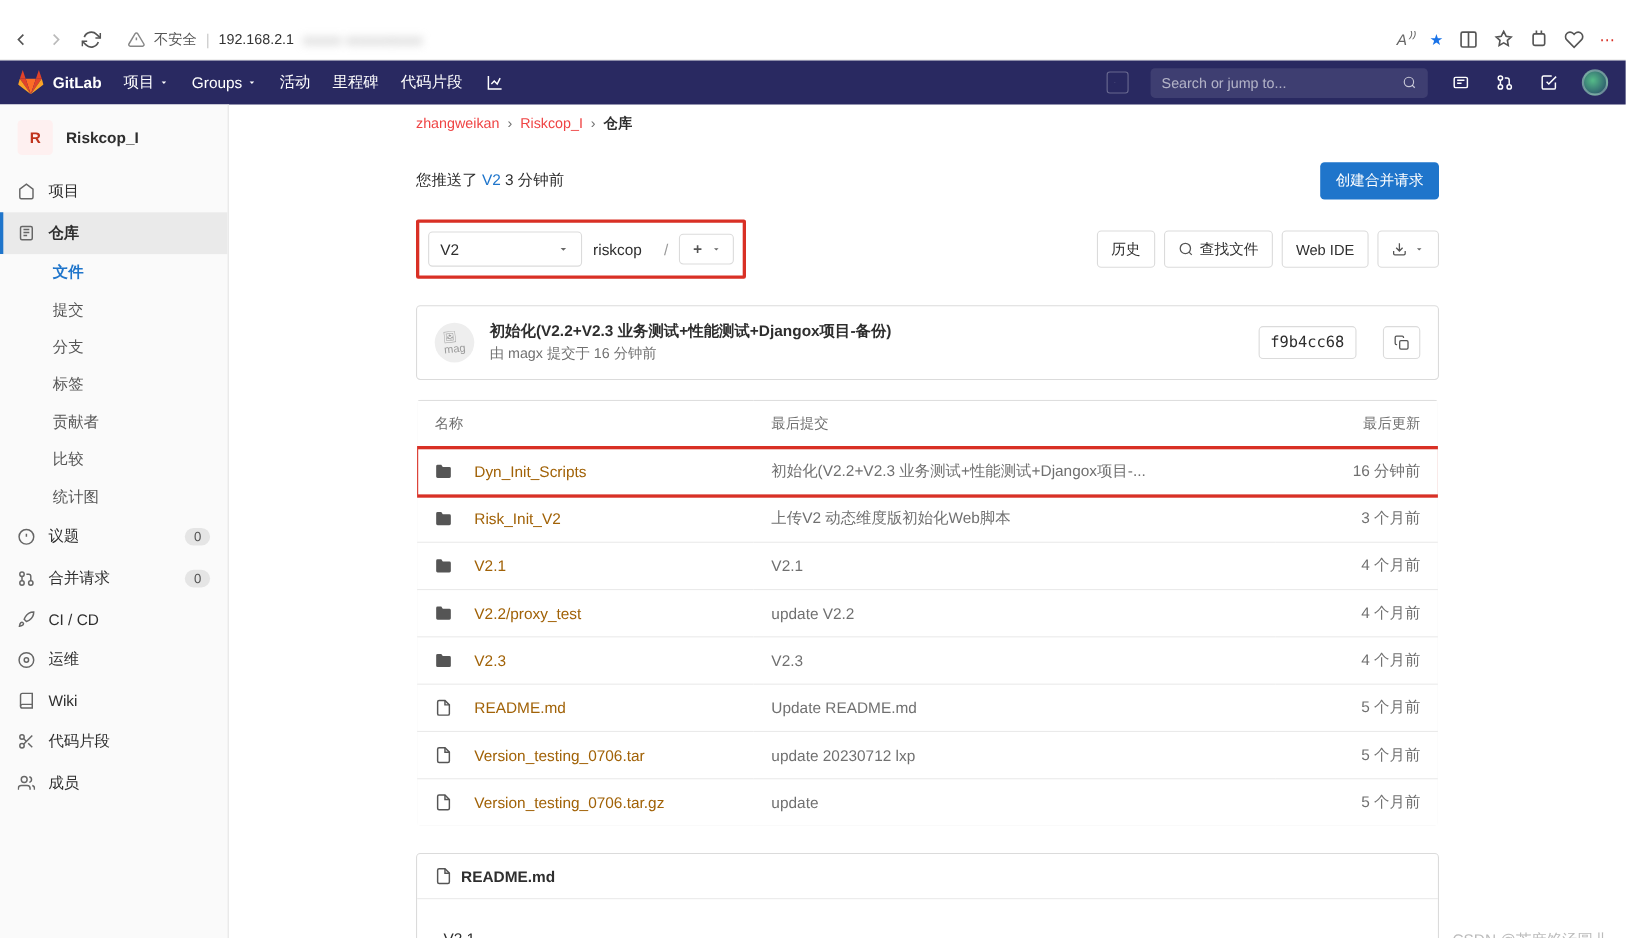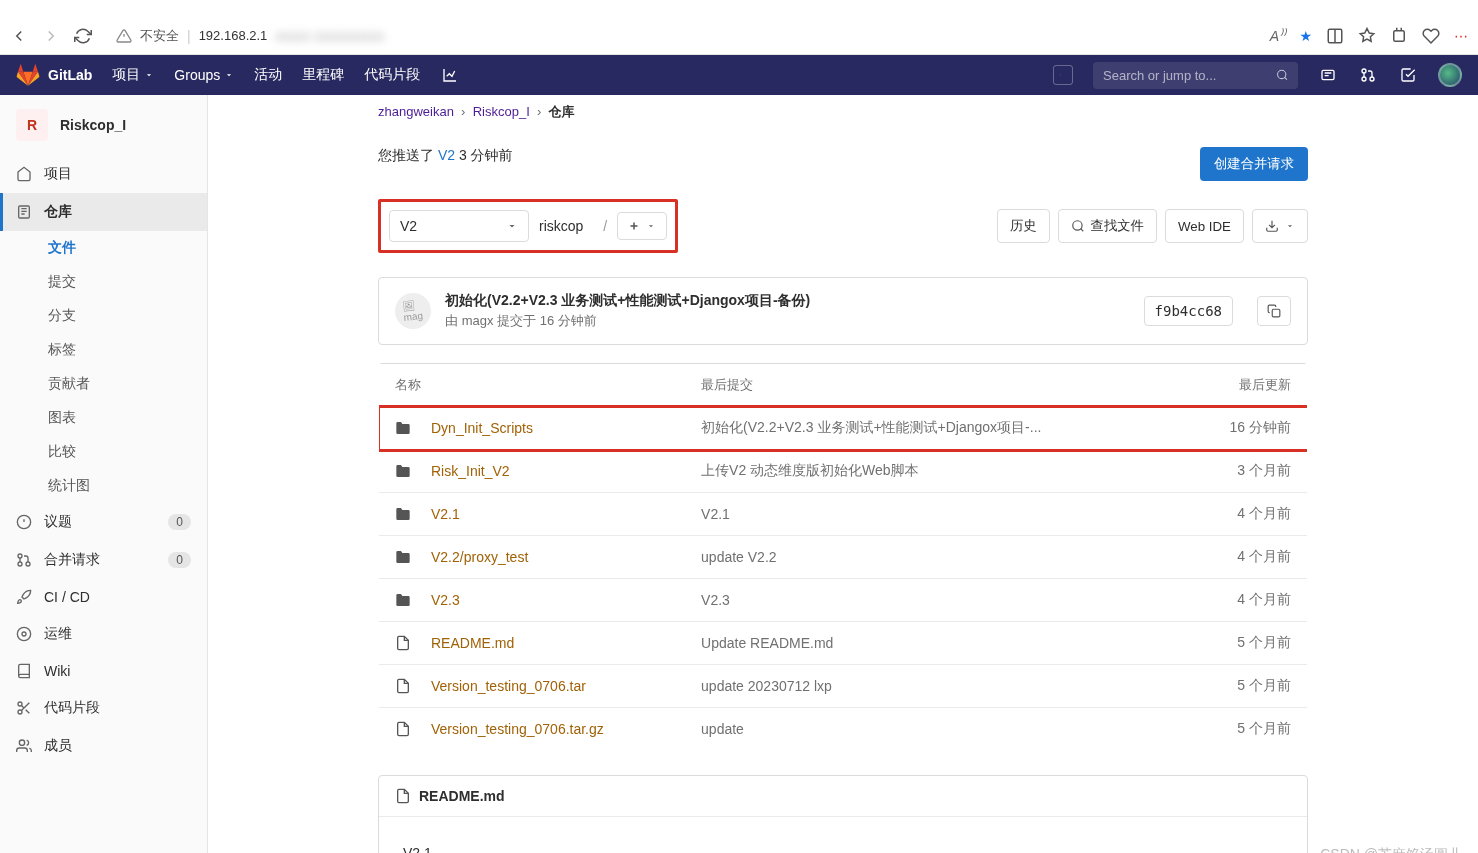--- a/index.html
+++ b/index.html
@@ -9,41 +9,41 @@
 .url-box { flex: 1; display: flex; align-items: center; gap: 8px; padding: 0 10px; color: #666; }
 .url-box .insecure { color: #555; font-size: 13px; }
 .url-box .addr { color: #333; font-size: 13px; }
 .browser-right { display: flex; align-items: center; gap: 14px; color: #555; }
 .browser-right .star { color: #1a73e8; }
 .top-nav { height: 40px; background: #292961; color: #fff; display: flex; align-items: center; padding: 0 16px; gap: 20px; }
 .logo-wrap { display: flex; align-items: center; gap: 8px; font-weight: 600; }
 .gitlab-logo { width: 24px; height: 24px; }
 .nav-item { display: flex; align-items: center; gap: 4px; cursor: pointer; font-size: 14px; }
 .nav-spacer { flex: 1; }
-.search-box { background: rgba(255,255,255,0.1); border-radius: 4px; padding: 6px 10px; display: flex; align-items: center; gap: 8px; width: 205px; }
+.search-box { background: rgba(255,255,255,0.1); border-radius: 4px; padding: 6px 10px; display: flex; align-items: center; gap: 8px; width: 252px; }
 .search-box input { background: transparent; border: none; outline: none; color: #fff; font-size: 13px; width: 100%; }
 .search-box input::placeholder { color: rgba(255,255,255,0.6); }
 .nav-ico2 { width: 20px; height: 20px; display: flex; align-items: center; justify-content: center; cursor: pointer; color: #fff; }
 .avatar { width: 24px; height: 24px; border-radius: 50%; background: radial-gradient(circle at 40% 40%, #5b8 0%, #246 100%); border: 2px solid rgba(255,255,255,0.3); }
 .shell { display: flex; height: calc(853px - 78px); }
 .sidebar { width: 208px; background: #fafafa; border-right: 1px solid #e5e5e5; overflow-y: auto; }
 .project-head { display: flex; align-items: center; gap: 12px; padding: 14px 16px; }
 .proj-avatar { width: 32px; height: 32px; border-radius: 4px; background: #fef0f0; color: #c0341d; display: flex; align-items: center; justify-content: center; font-weight: 600; }
 .side-item { display: flex; align-items: center; justify-content: space-between; padding: 10px 16px; color: #2e2e2e; cursor: pointer; }
 .side-item .lbl { display: flex; align-items: center; gap: 12px; }
 .side-item.active { background: #eaeaea; font-weight: 600; box-shadow: inset 3px 0 0 #1f75cb; }
 .side-sub { padding: 8px 16px 8px 48px; color: #555; cursor: pointer; }
 .side-sub.active { color: #1f75cb; font-weight: 600; }
 .badge-c { background: #e5e5e5; color: #555; border-radius: 10px; padding: 1px 8px; font-size: 12px; }
 .side-ico { width: 16px; height: 16px; color: #666; }
 .content { flex: 1; overflow-y: auto; padding: 0 0 40px; position: relative; }
 .bc { padding: 8px 0; font-size: 13px; color: #707070; margin: 0 auto; width: 930px; }
-.bc a { color: #4c1d95; text-decoration: none; }
+.bc a { color: #ef4444; text-decoration: none; }
 .area { width: 930px; margin: 0 auto; }
-.push-bar { display: flex; justify-content: space-between; align-items: flex-start; padding: 18px 0; }
+.push-bar { display: flex; justify-content: space-between; align-items: center; padding: 18px 0; }
 .push-bar .link { color: #1f75cb; }
 .btn-primary { background: #1f75cb; color: #fff; border: none; border-radius: 4px; padding: 8px 14px; cursor: pointer; }
 .btn-outline { background: #fff; border: 1px solid #dbdbdb; border-radius: 4px; padding: 7px 12px; cursor: pointer; display: inline-flex; align-items: center; gap: 6px; color: #2e2e2e; }
 .btns-row { display: flex; justify-content: space-between; align-items: center; }
 .branch-box { display: inline-flex; align-items: center; border: 3px solid #d93025; padding: 8px; border-radius: 2px; }
 .dropdown { border: 1px solid #dbdbdb; border-radius: 4px; padding: 7px 10px; display: inline-flex; align-items: center; gap: 40px; min-width: 140px; justify-content: space-between; }
 .crumb { padding: 0 10px; color: #2e2e2e; }
 .add-btn { border: 1px solid #dbdbdb; border-radius: 4px; padding: 7px 10px; display: inline-flex; align-items: center; gap: 6px; }
 .right-btns { display: flex; gap: 8px; }
 .commit-box { border: 1px solid #dbdbdb; border-radius: 4px; margin-top: 24px; padding: 14px 16px; display: flex; align-items: center; justify-content: space-between; }
@@ -219,21 +219,20 @@
               <path d="M8 7h8M8 11h8M8 15h5"></path>
             </svg>
             <span>仓库</span>
           </div>
         </div>
         <div class="side-sub active">文件</div>
         <div class="side-sub">提交</div>
         <div class="side-sub">分支</div>
         <div class="side-sub">标签</div>
         <div class="side-sub">贡献者</div>
-        <div class="side-sub">图表</div>
         <div class="side-sub">比较</div>
         <div class="side-sub">统计图</div>
         <div class="side-item">
           <div class="lbl">
             <svg class="side-ico" viewBox="0 0 24 24" fill="none" stroke="currentColor" stroke-width="2">
               <circle cx="12" cy="12" r="10"></circle>
               <path d="M12 8v4M12 16h.01"></path>
             </svg>
             <span>议题</span>
           </div>

